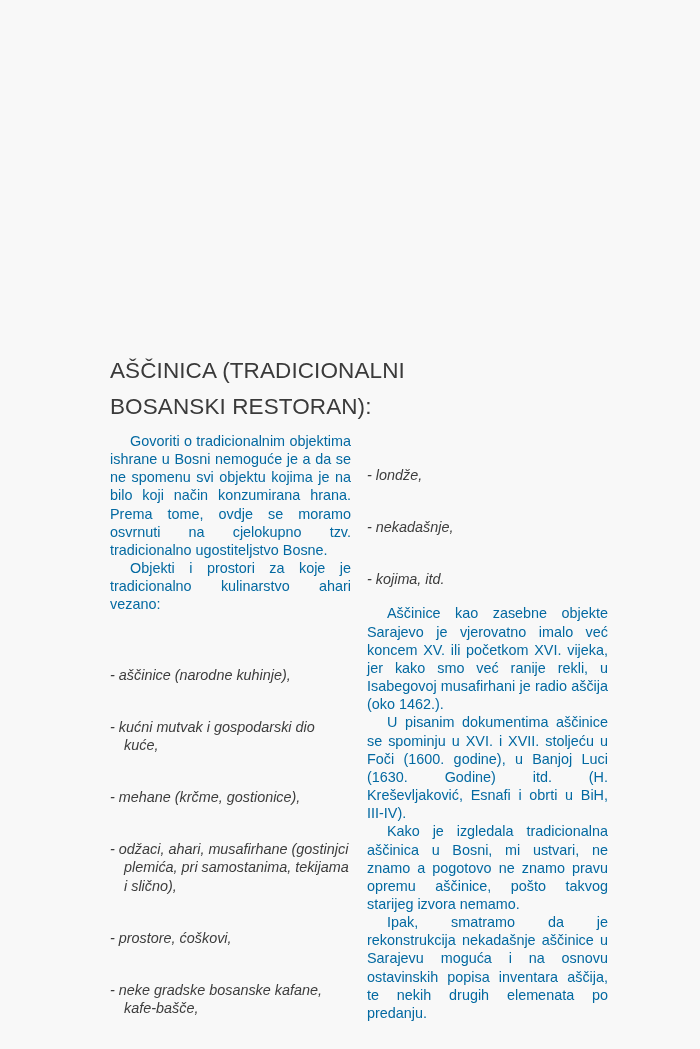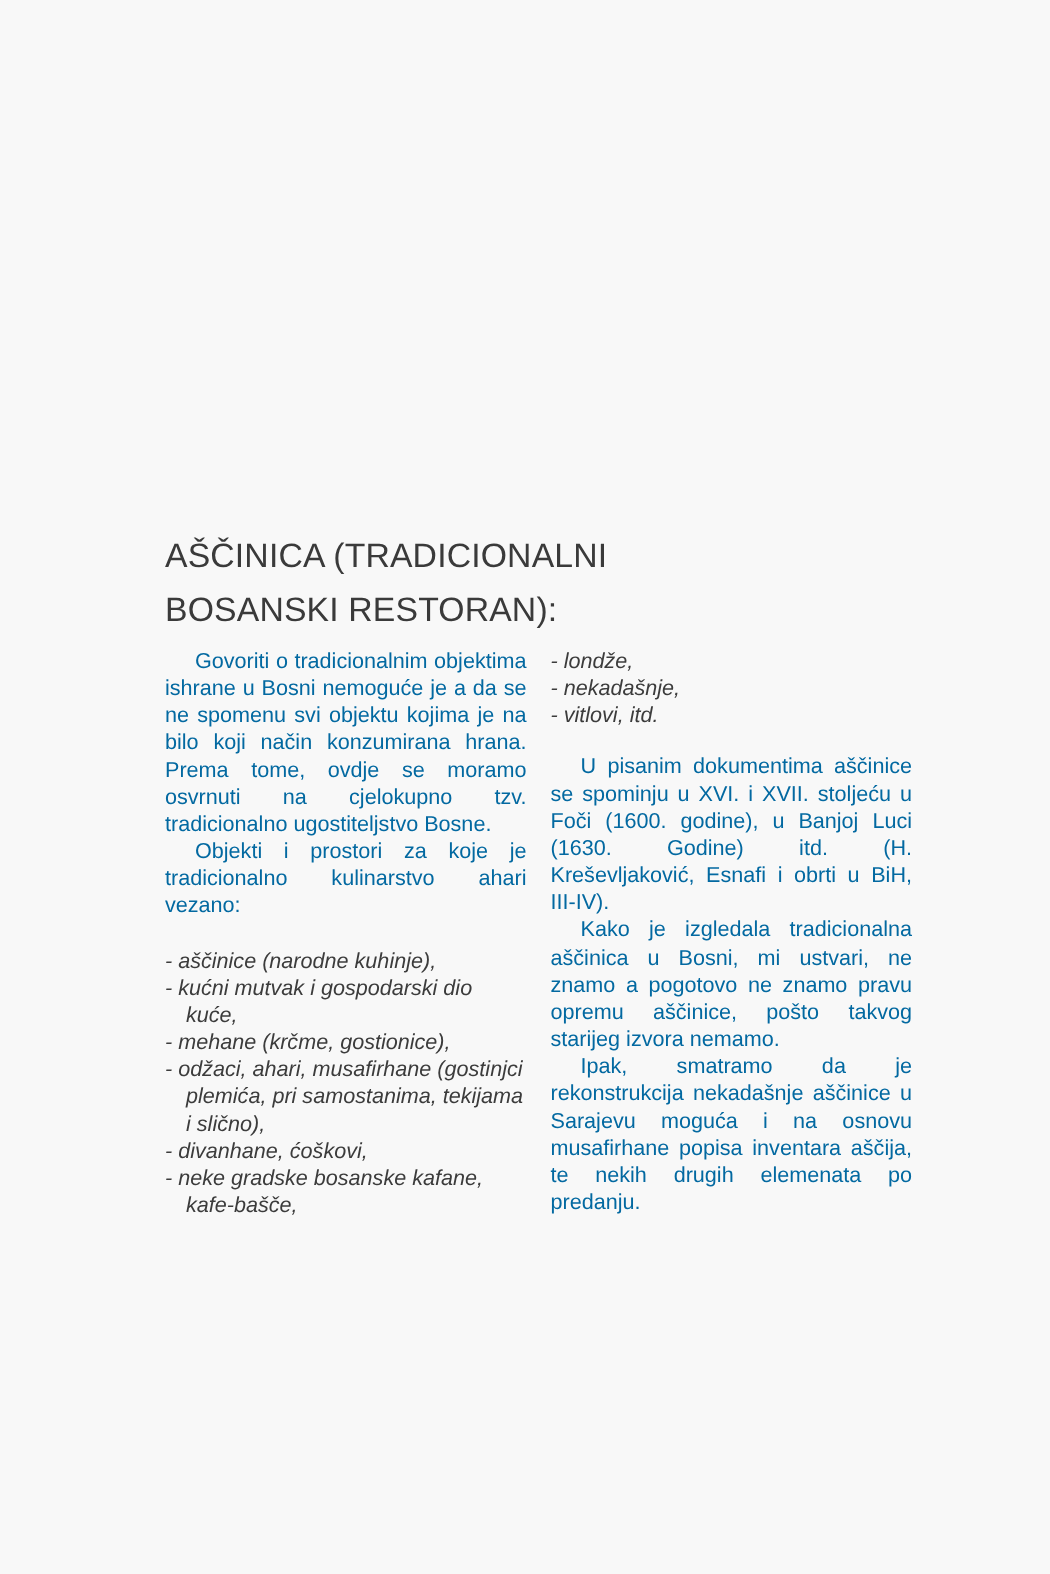--- a/index.html
+++ b/index.html
@@ -72,20 +72,21 @@
     list-style: none;
   }
   .italic-list li {
     font-size: 14.4px;
     line-height: 18.15px;
     font-style: italic;
     color: #3c3c3c;
     padding-left: 14px;
     text-indent: -14px;
     text-align: left;
+    margin-top: 34px;
   }
 
   .gap-before-list { height: 18px; }
   .gap-after-list  { height: 16px; }
 </style>
 </head>
 <body>
 
 <div class="page">
 
@@ -101,39 +102,40 @@
 
       <p class="para">Objekti i prostori za koje je tradicionalno kulinarstvo ahari vezano:</p>
 
       <div class="gap-before-list"></div>
 
       <ul class="italic-list">
         <li>- aščinice (narodne kuhinje),</li>
         <li>- kućni mutvak i gospodarski dio kuće,</li>
         <li>- mehane (krčme, gostionice),</li>
         <li>- odžaci, ahari, musafirhane (gostinjci plemića, pri samostanima, tekijama i slično),</li>
-        <li>- divanhane, ćoškovi,</li>
+        <li>- prostore, ćoškovi,</li>
         <li>- neke gradske bosanske kafane, kafe-bašče,</li>
       </ul>
 
     </div>
 
     <div class="col">
 
       <ul class="italic-list">
         <li>- londže,</li>
         <li>- nekadašnje,</li>
-        <li>- vitlovi, itd.</li>
+        <li>- kojima, itd.</li>
       </ul>
 
       <div class="gap-after-list"></div>
 
+      <p class="para">Aščinice kao zasebne objekte Sarajevo je vjerovatno imalo već koncem XV. ili početkom XVI. vijeka, jer kako smo već ranije rekli, u Isabegovoj musafirhani je radio aščija (oko 1462.).</p>
 
       <p class="para">U pisanim dokumentima aščinice se spominju u XVI. i XVII. stoljeću u Foči (1600. godine), u Banjoj Luci (1630. Godine) itd. (H. Kreševljaković, Esnafi i obrti u BiH, III-IV).</p>
 
       <p class="para">Kako je izgledala tradicionalna aščinica u Bosni, mi ustvari, ne znamo a pogotovo ne znamo pravu opremu aščinice, pošto takvog starijeg izvora nemamo.</p>
 
-      <p class="para">Ipak, smatramo da je rekonstrukcija nekadašnje aščinice u Sarajevu moguća i na osnovu musafirhane popisa inventara aščija, te nekih drugih elemenata po predanju.</p>
+      <p class="para">Ipak, smatramo da je rekonstrukcija nekadašnje aščinice u Sarajevu moguća i na osnovu ostavinskih popisa inventara aščija, te nekih drugih elemenata po predanju.</p>
 
     </div>
 
   </div>
 </div>
 
 </body></html>

